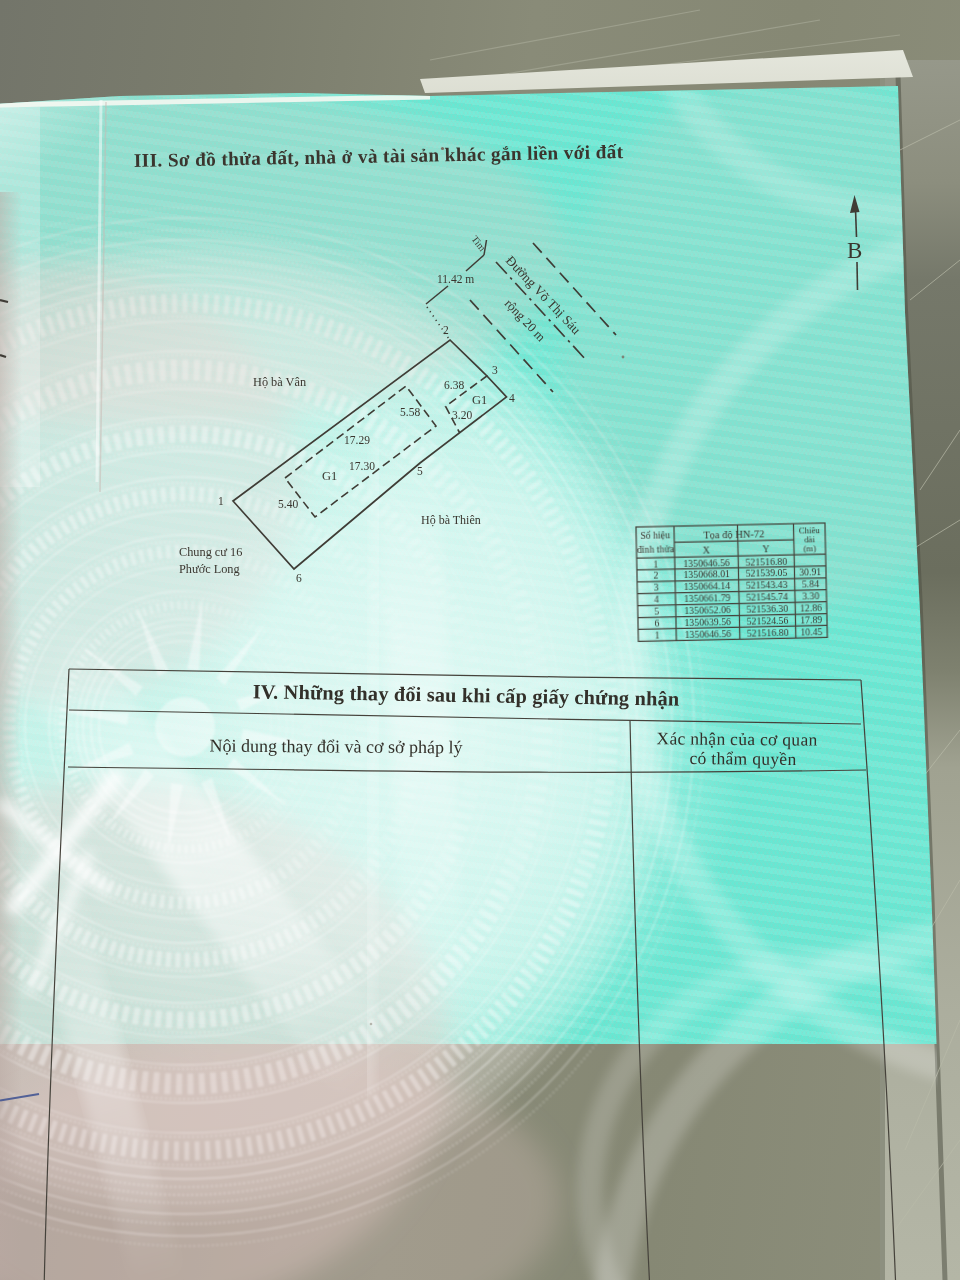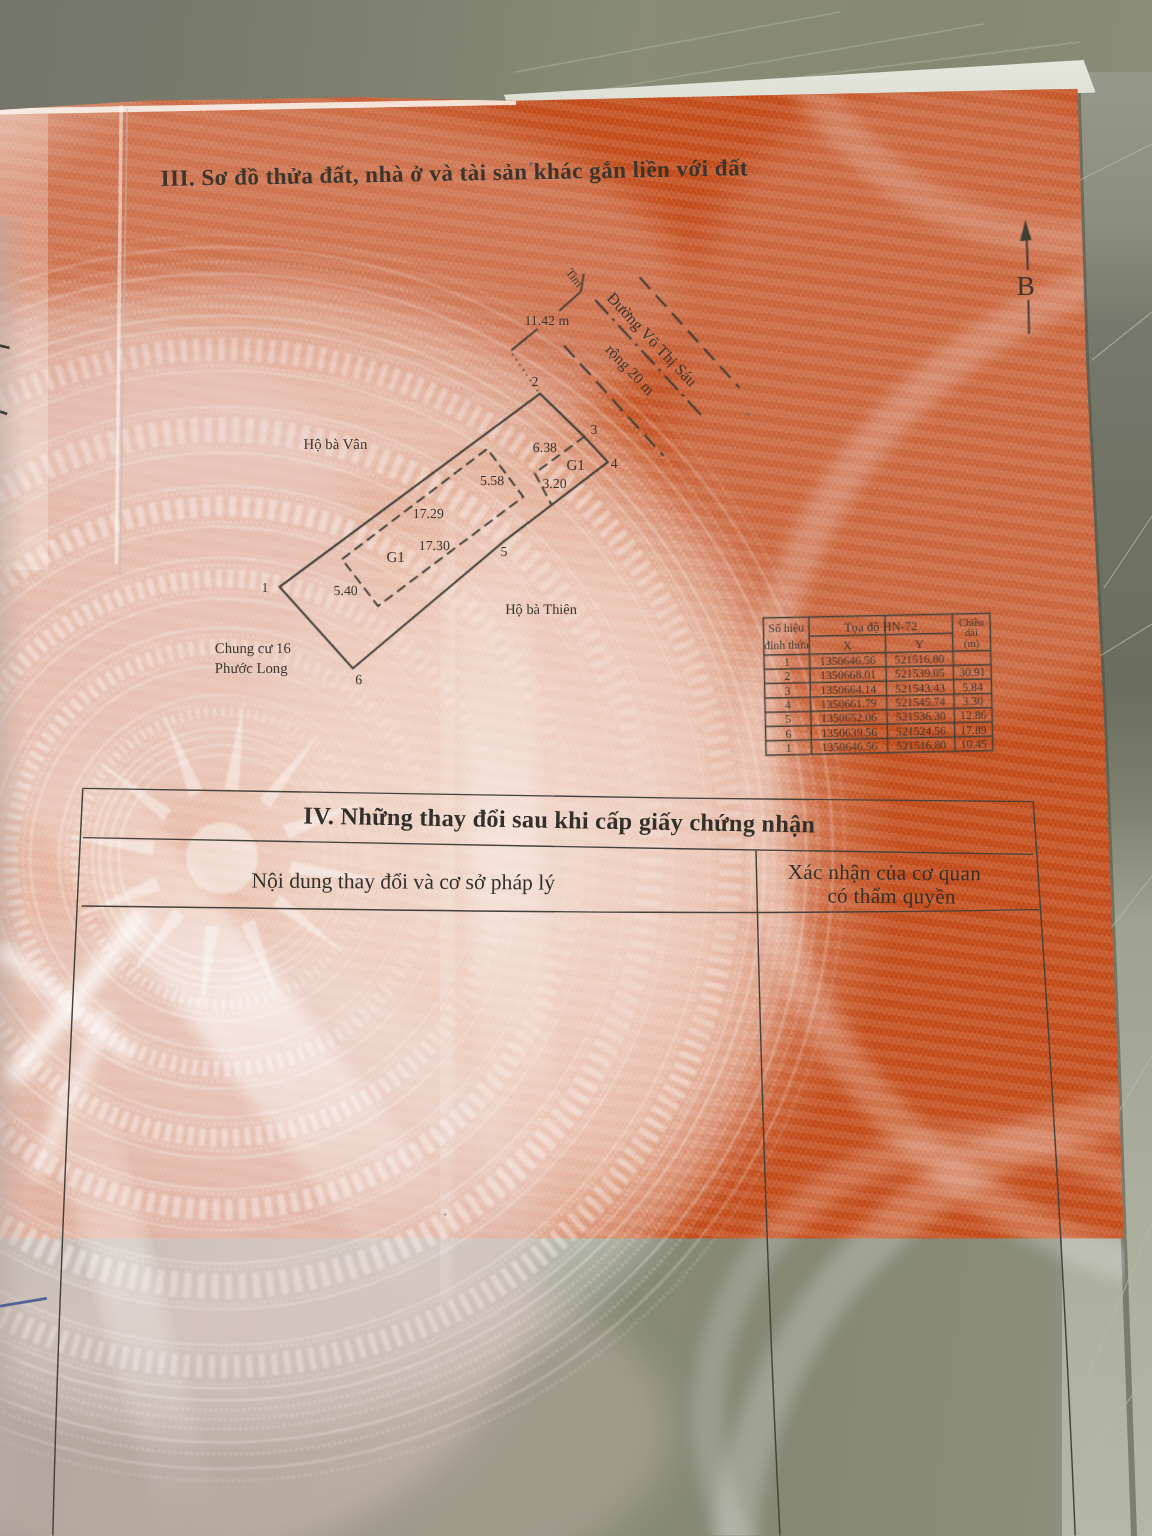--- a/index.html
+++ b/index.html
@@ -1,19 +1,19 @@
 <!DOCTYPE html>
 <html><head>
 <meta charset="utf-8">
 <style>
   html,body{margin:0;padding:0;}
   body{width:960px;height:1280px;overflow:hidden;font-family:"Liberation Serif",serif;}
   #scene{position:relative;width:960px;height:1280px;background:#83856f;overflow:hidden;}
-  #paper{position:absolute;left:0;top:0;width:960px;height:1032px;
-    background:#c2410c;
+  #paper{position:absolute;left:0;top:12px;width:960px;height:1032px;
+    background:#5eead4;
     clip-path:polygon(-5px 92px, 120px 84px, 300px 81px, 430px 84px, 560px 81px, 898px 74px, 905px 300px, 920px 600px, 932px 900px, 945px 1280px, -5px 1280px);}
   .guilloche{position:absolute;inset:0;
     background-image:
       repeating-linear-gradient(62deg, rgba(198,176,168,0.10) 0 1.2px, rgba(255,255,255,0) 1.2px 3.6px),
       repeating-linear-gradient(-62deg, rgba(198,176,168,0.10) 0 1.2px, rgba(255,255,255,0) 1.2px 3.6px),
       repeating-linear-gradient(8deg, rgba(255,253,250,0.13) 0 6px, rgba(226,208,202,0.06) 6px 12px);}
 </style>
 </head>
 <body>
 <div id="scene">

